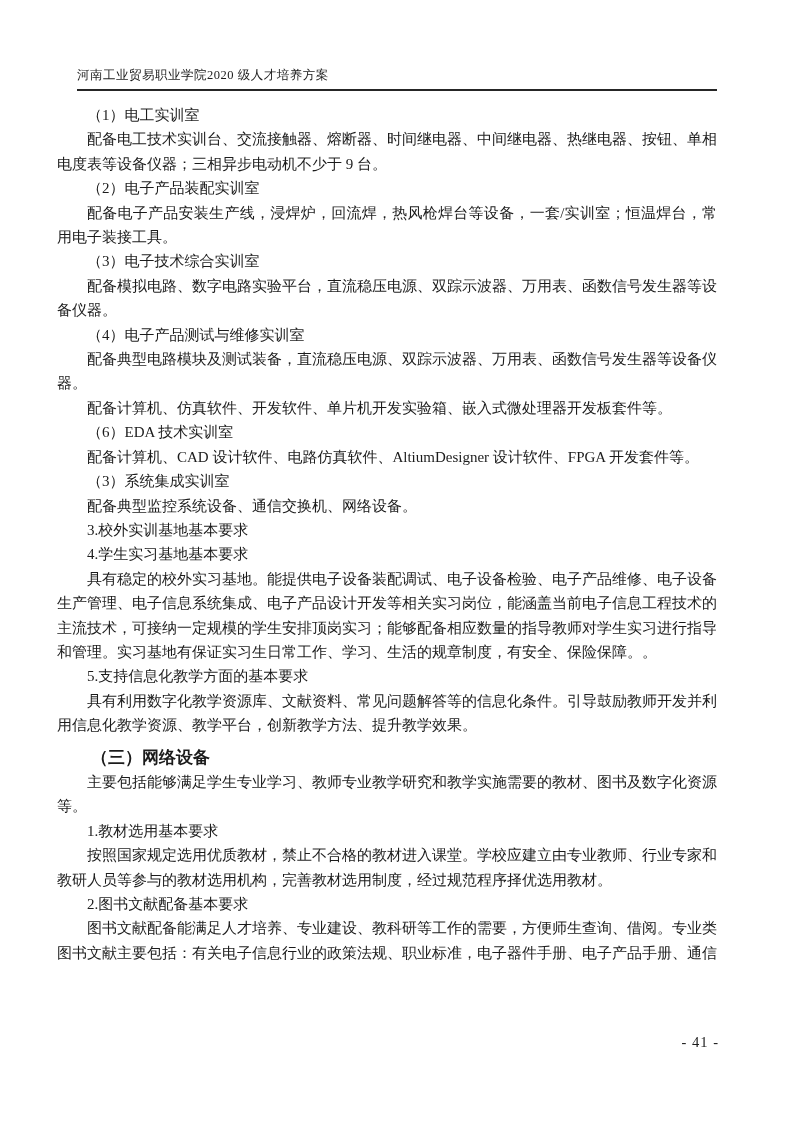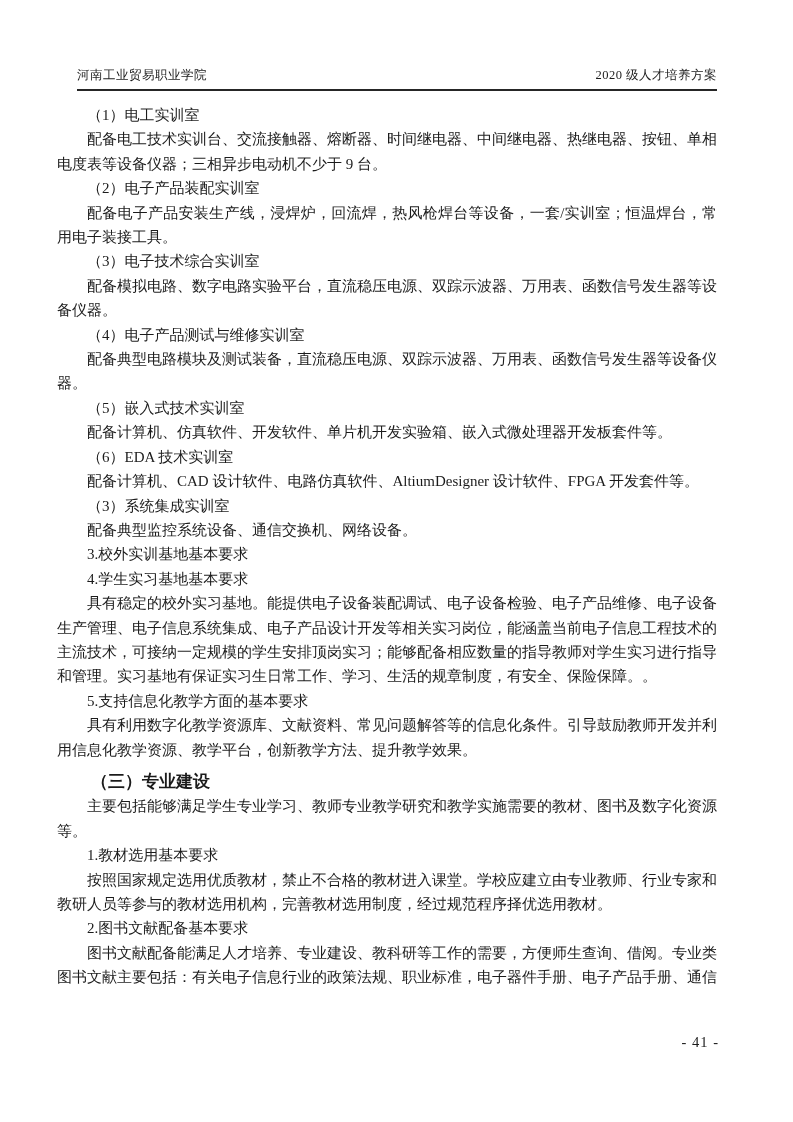--- a/index.html
+++ b/index.html
@@ -12,21 +12,20 @@
     color: var(--text, #1b1b1b);
     font-family: "Liberation Serif", "DejaVu Serif", serif;
     overflow: hidden;
   }
   .header {
     position: absolute;
     left: 77px;
     right: 76px;
     top: 67px;
     display: flex;
-    justify-content: space-between;
     align-items: flex-end;
     font-size: 12.5px;
     line-height: 16px;
     letter-spacing: 0.5px;
     padding-bottom: 6px;
     border-bottom: 2px solid var(--rule, #262626);
   }
   .header span { white-space: nowrap; }
   .doc-body {
     position: absolute;
@@ -67,32 +66,31 @@
   </div>
   <div class="doc-body" id="doc-body">
       <p class="item-title">（1）电工实训室</p>
       <p class="paragraph">配备电工技术实训台、交流接触器、熔断器、时间继电器、中间继电器、热继电器、按钮、单相电度表等设备仪器；三相异步电动机不少于 9 台。</p>
       <p class="item-title">（2）电子产品装配实训室</p>
       <p class="paragraph">配备电子产品安装生产线，浸焊炉，回流焊，热风枪焊台等设备，一套/实训室；恒温焊台，常用电子装接工具。</p>
       <p class="item-title">（3）电子技术综合实训室</p>
       <p class="paragraph">配备模拟电路、数字电路实验平台，直流稳压电源、双踪示波器、万用表、函数信号发生器等设备仪器。</p>
       <p class="item-title">（4）电子产品测试与维修实训室</p>
       <p class="paragraph">配备典型电路模块及测试装备，直流稳压电源、双踪示波器、万用表、函数信号发生器等设备仪器。</p>
-      <p class="item-title">（5）嵌入式技术实训室</p>
       <p class="paragraph">配备计算机、仿真软件、开发软件、单片机开发实验箱、嵌入式微处理器开发板套件等。</p>
       <p class="item-title">（6）EDA 技术实训室</p>
       <p class="paragraph">配备计算机、CAD 设计软件、电路仿真软件、AltiumDesigner 设计软件、FPGA 开发套件等。</p>
       <p class="item-title">（3）系统集成实训室</p>
       <p class="paragraph">配备典型监控系统设备、通信交换机、网络设备。</p>
       <p class="item-title">3.校外实训基地基本要求</p>
       <p class="item-title">4.学生实习基地基本要求</p>
       <p class="paragraph">具有稳定的校外实习基地。能提供电子设备装配调试、电子设备检验、电子产品维修、电子设备生产管理、电子信息系统集成、电子产品设计开发等相关实习岗位，能涵盖当前电子信息工程技术的主流技术，可接纳一定规模的学生安排顶岗实习；能够配备相应数量的指导教师对学生实习进行指导和管理。实习基地有保证实习生日常工作、学习、生活的规章制度，有安全、保险保障。。</p>
       <p class="item-title">5.支持信息化教学方面的基本要求</p>
       <p class="paragraph">具有利用数字化教学资源库、文献资料、常见问题解答等的信息化条件。引导鼓励教师开发并利用信息化教学资源、教学平台，创新教学方法、提升教学效果。</p>
-      <p class="section-heading">（三）专业建设</p>
+      <p class="section-heading">（三）网络设备</p>
       <p class="paragraph">主要包括能够满足学生专业学习、教师专业教学研究和教学实施需要的教材、图书及数字化资源等。</p>
       <p class="item-title">1.教材选用基本要求</p>
       <p class="paragraph">按照国家规定选用优质教材，禁止不合格的教材进入课堂。学校应建立由专业教师、行业专家和教研人员等参与的教材选用机构，完善教材选用制度，经过规范程序择优选用教材。</p>
       <p class="item-title">2.图书文献配备基本要求</p>
       <p class="paragraph">图书文献配备能满足人才培养、专业建设、教科研等工作的需要，方便师生查询、借阅。专业类图书文献主要包括：有关电子信息行业的政策法规、职业标准，电子器件手册、电子产品手册、通信</p>
     </div>
   <div class="footer">- 41 -</div>
 </div>
 
 </body></html>

